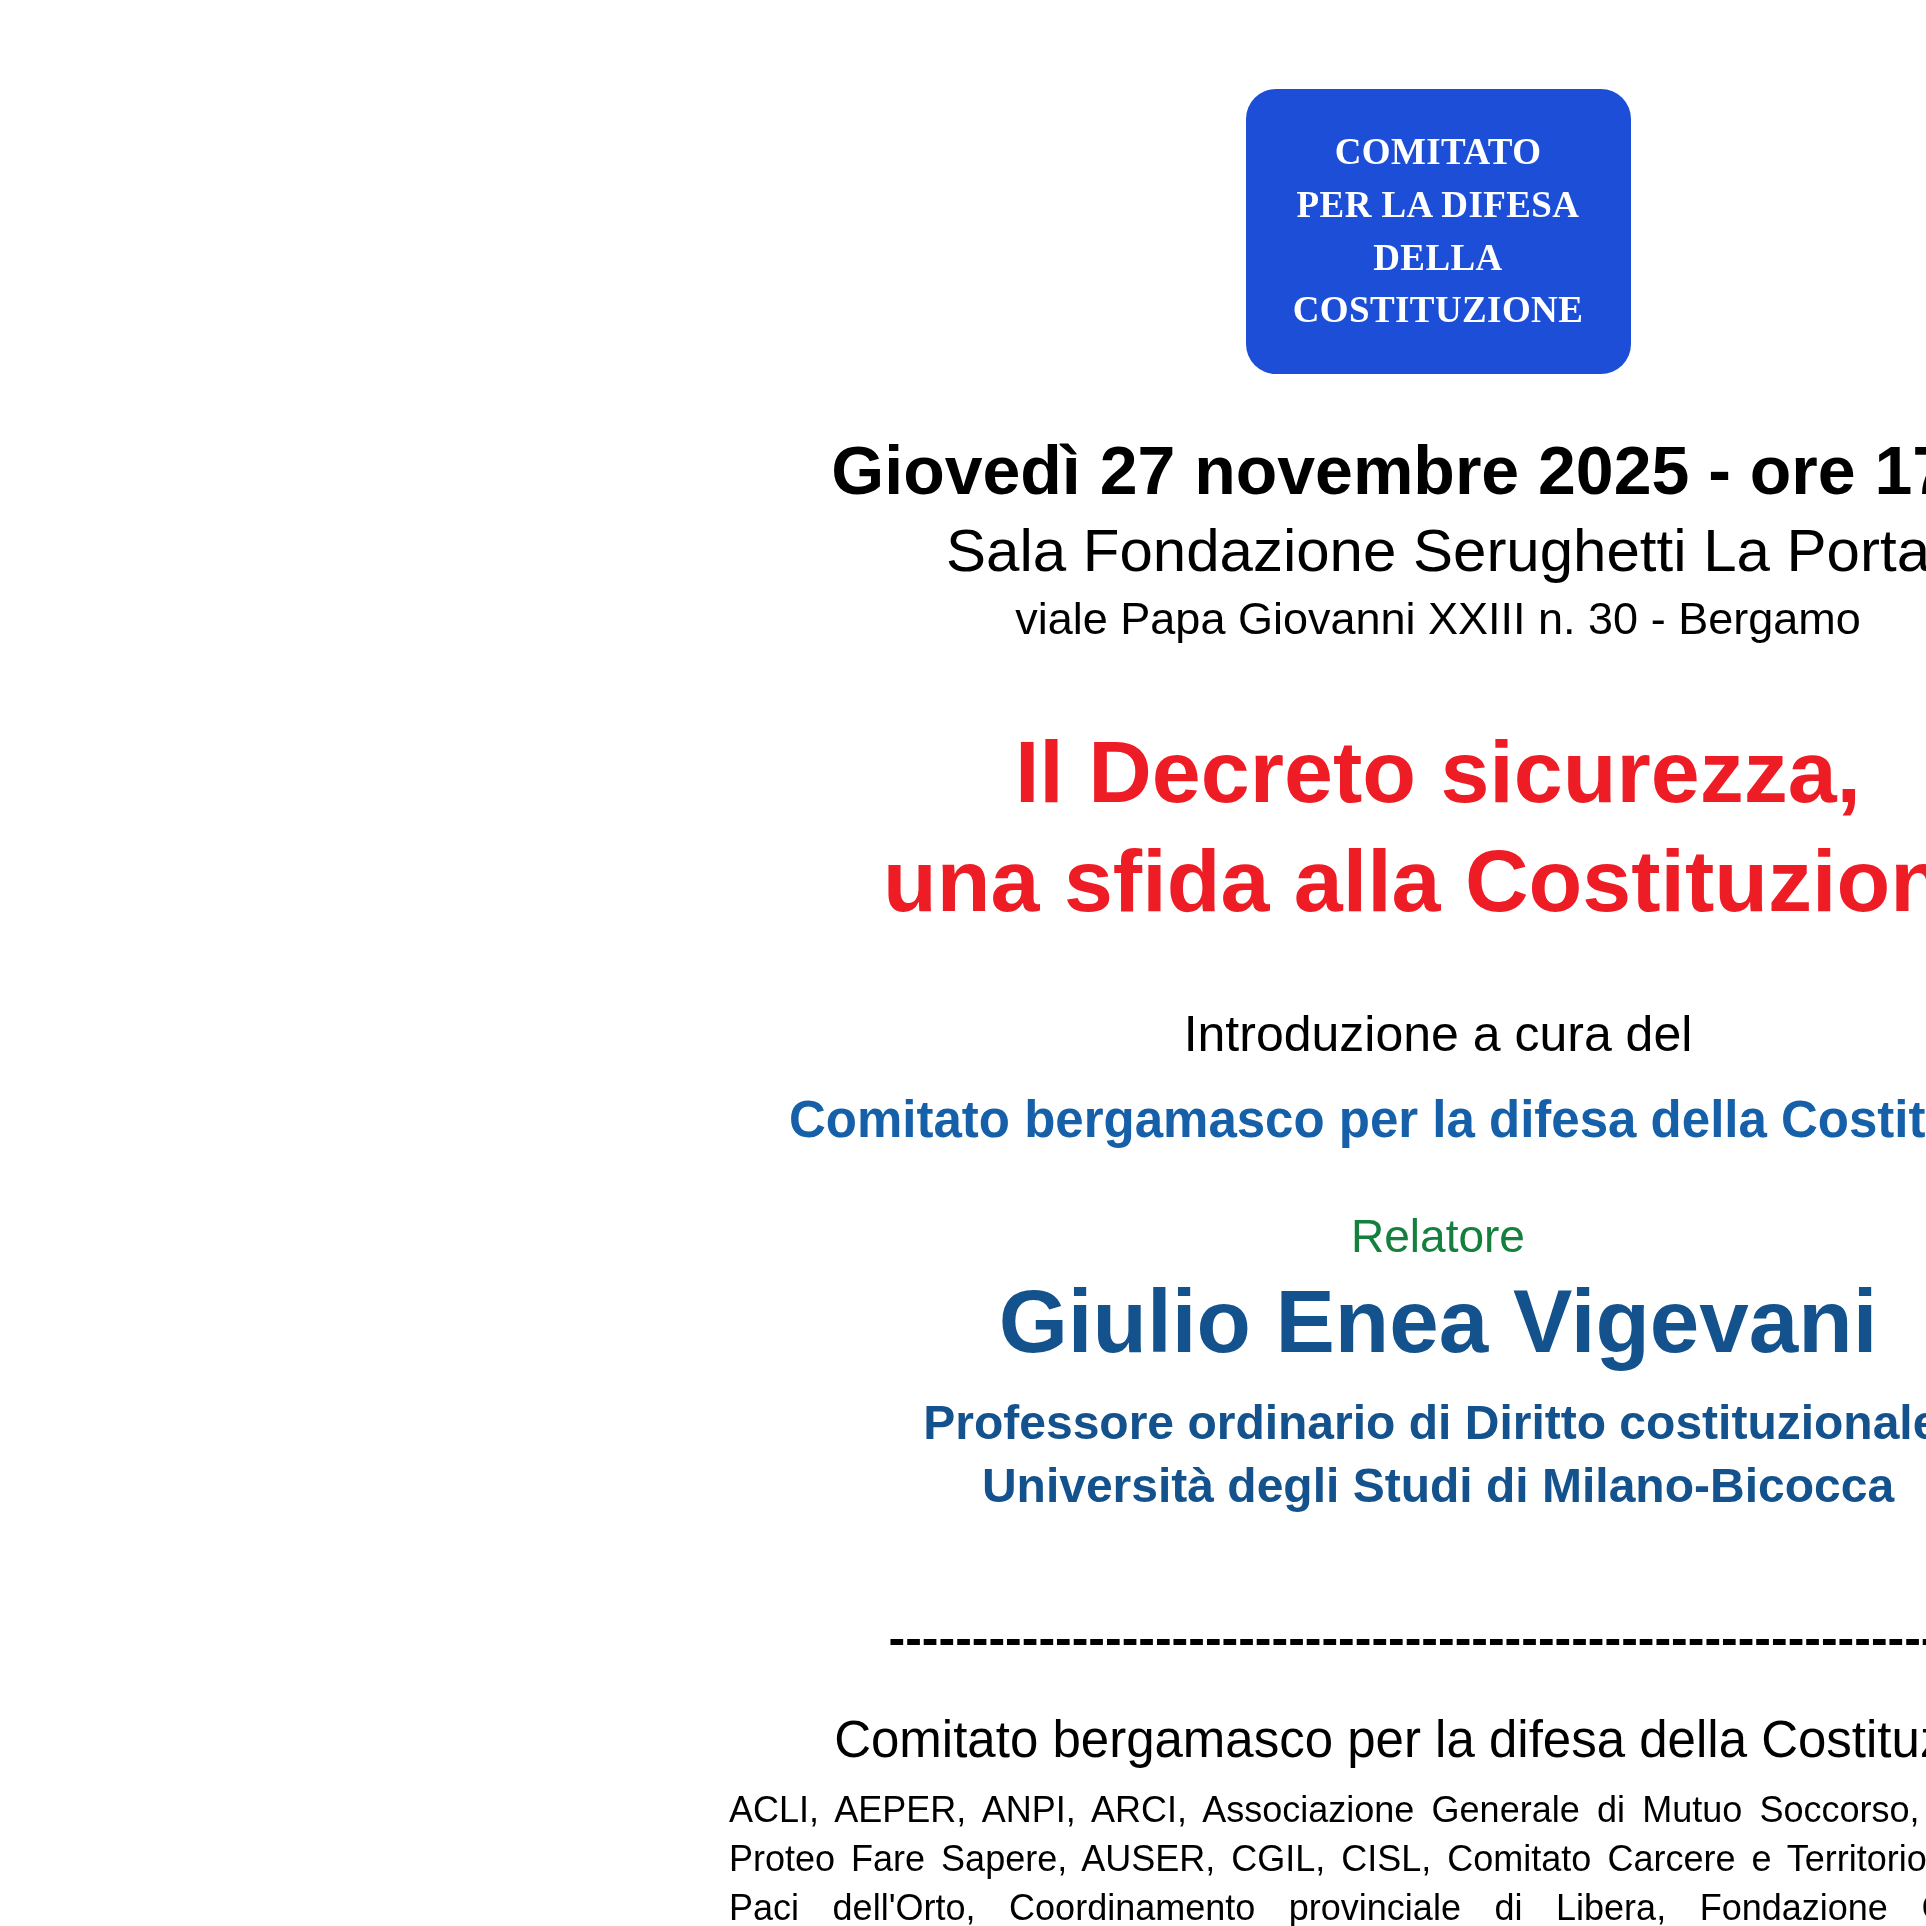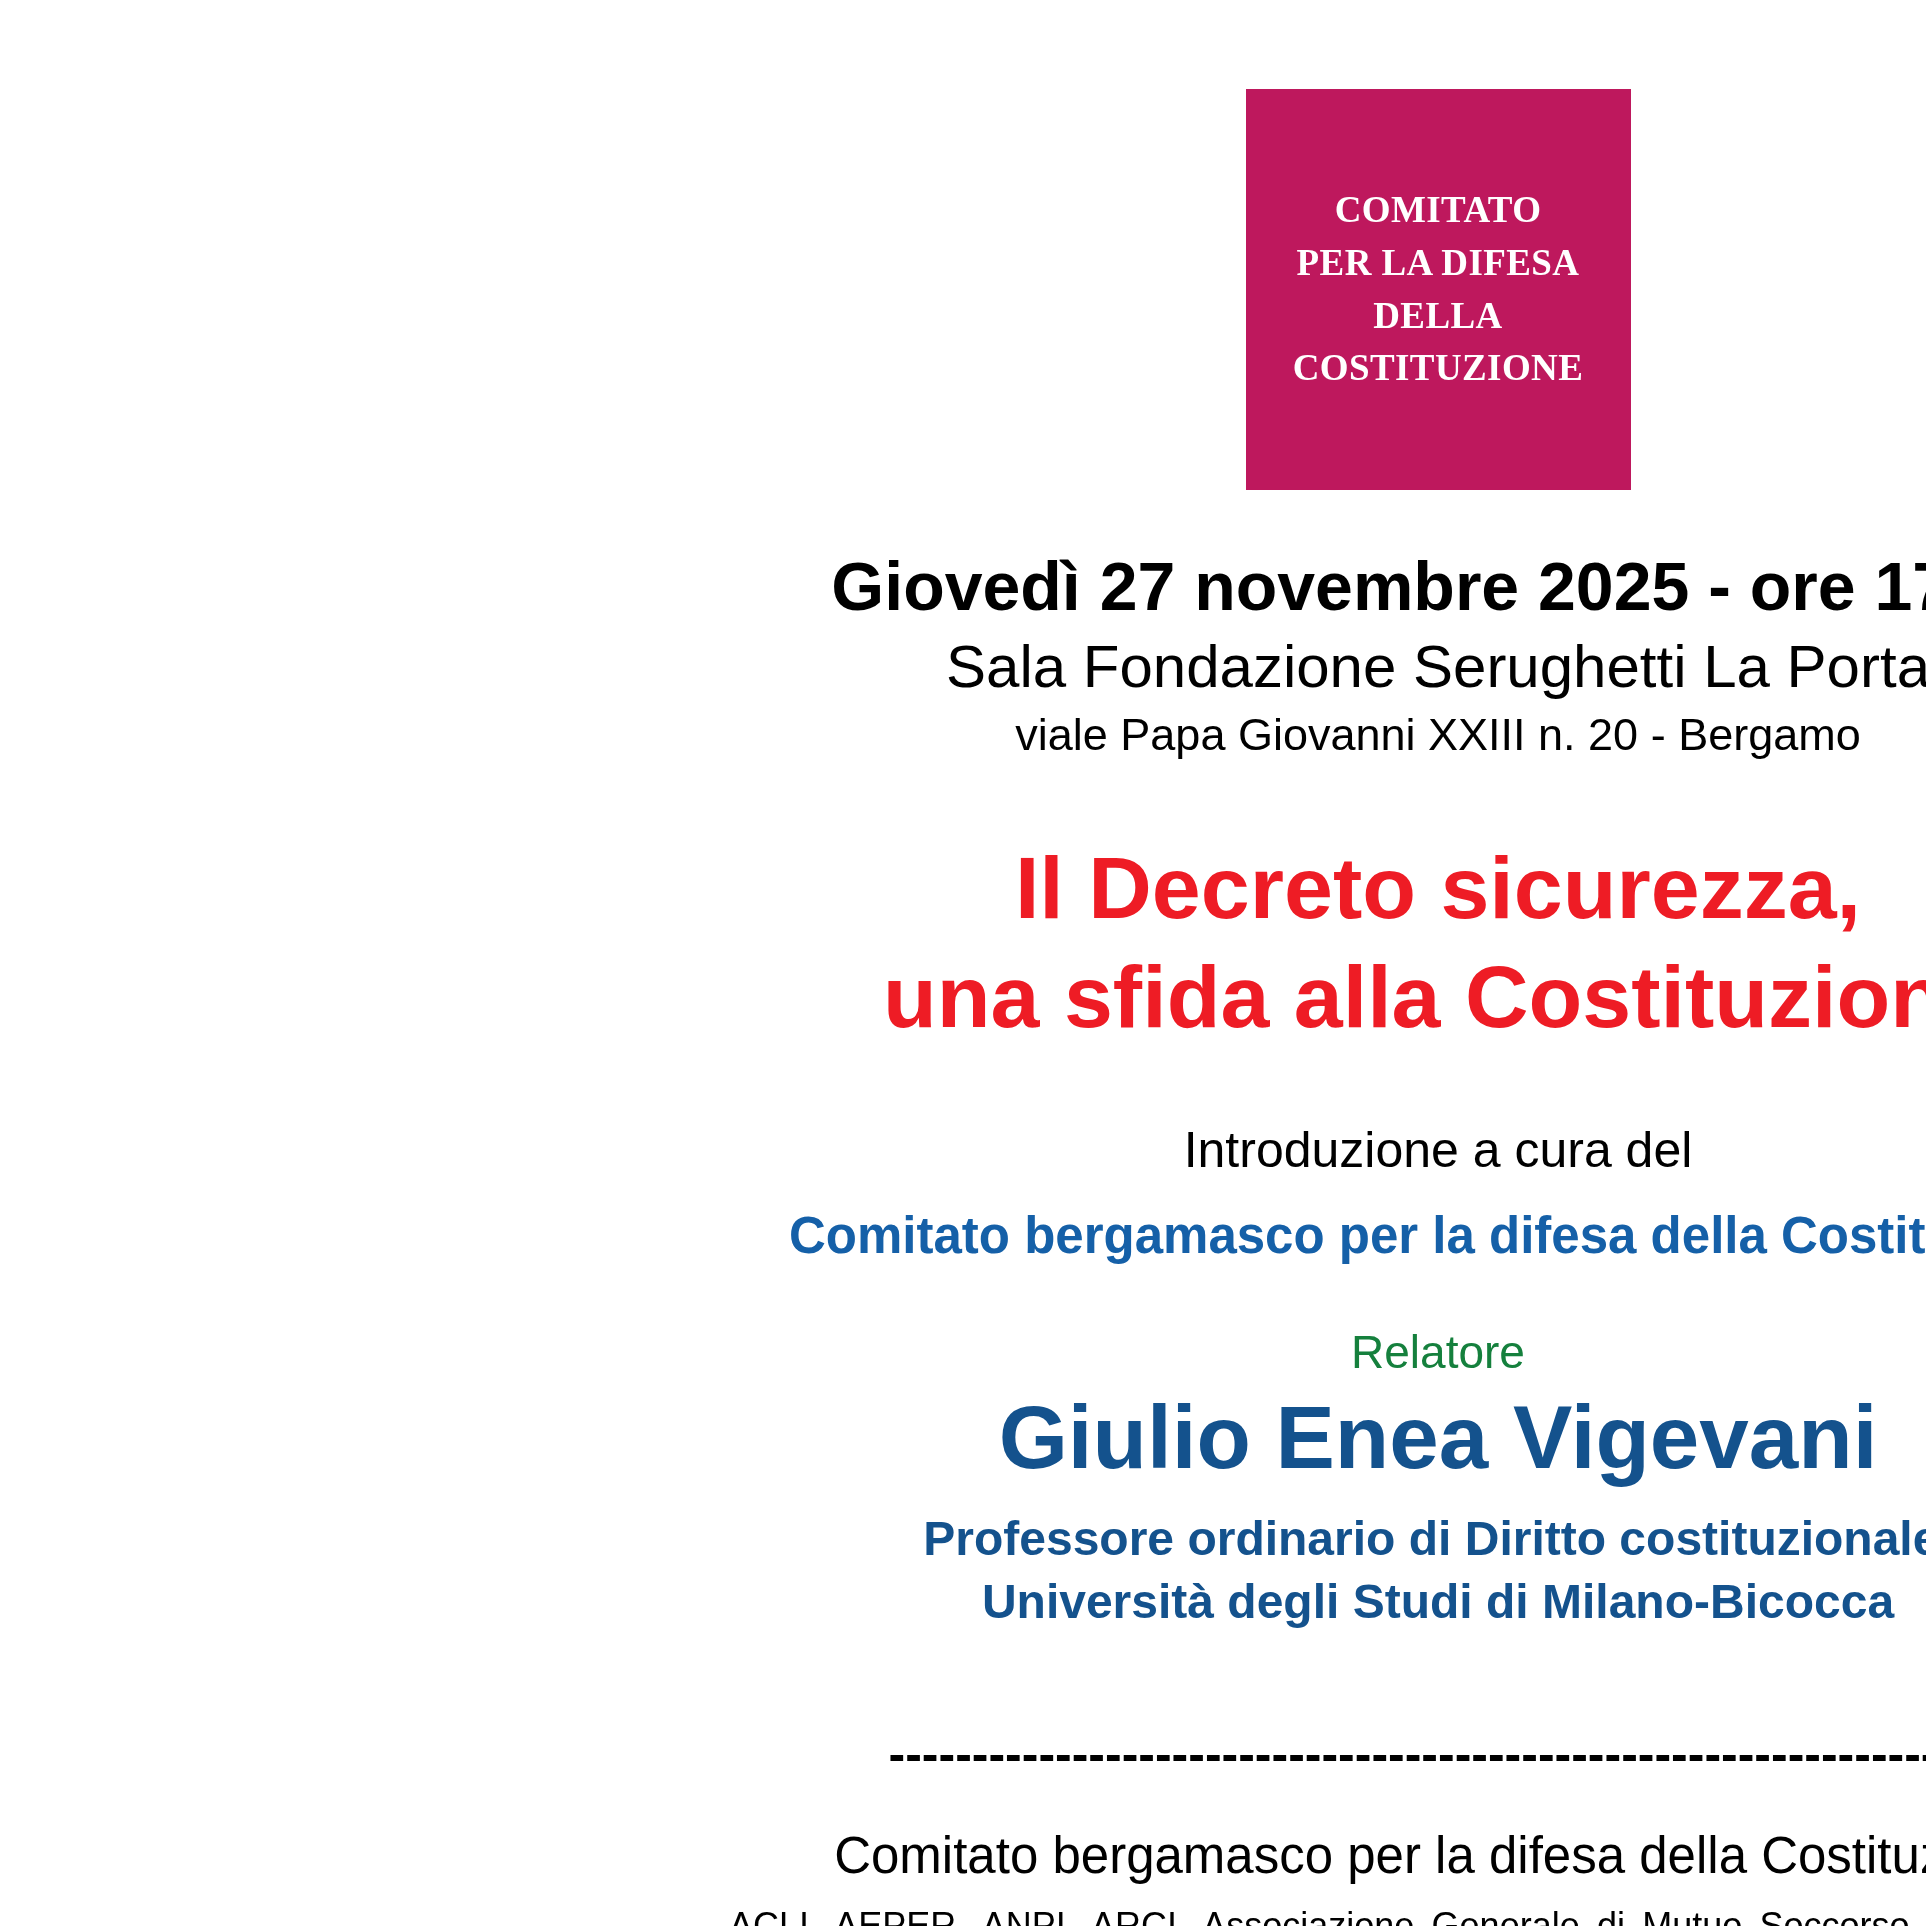--- a/index.html
+++ b/index.html
@@ -22,26 +22,27 @@
     box-sizing: border-box;
     padding-top: 89px;
     display: flex;
     flex-direction: column;
     align-items: center;
   }
 
   
   .logo {
     width: 385px;
-    height: 401px;
-    background: #be185d;
+    height: 285px;
+    background: #1d4ed8;
     display: flex;
     align-items: center;
     justify-content: center;
     margin-bottom: 58px;
+    border-radius: 30px;
   }
   .logo-inner {
     font-family: "Liberation Serif", serif;
     color: #ffffff;
     font-weight: bold;
     font-size: 37px;
     line-height: 1.42;
     text-align: center;
     letter-spacing: 0.4px;
   }
@@ -167,21 +168,21 @@
     <div class="logo-inner">
       <span class="ln">COMITATO</span>
       <span class="ln">PER LA DIFESA</span>
       <span class="ln">DELLA</span>
       <span class="ln">COSTITUZIONE</span>
     </div>
   </div>
 
   <div class="date-line">Giovedì 27 novembre 2025 - ore 17.30</div>
   <div class="venue-line">Sala Fondazione Serughetti La Porta</div>
-  <div class="address-line">viale Papa Giovanni XXIII n. 20 - Bergamo</div>
+  <div class="address-line">viale Papa Giovanni XXIII n. 30 - Bergamo</div>
 
   <div class="title">
     <span class="ln">Il Decreto sicurezza,</span>
     <span class="ln">una sfida alla Costituzione</span>
   </div>
 
   <div class="intro-label">Introduzione a cura del</div>
   <div class="intro-org">Comitato bergamasco per la difesa della Costituzione</div>
 
   <div class="speaker-label">Relatore</div>

